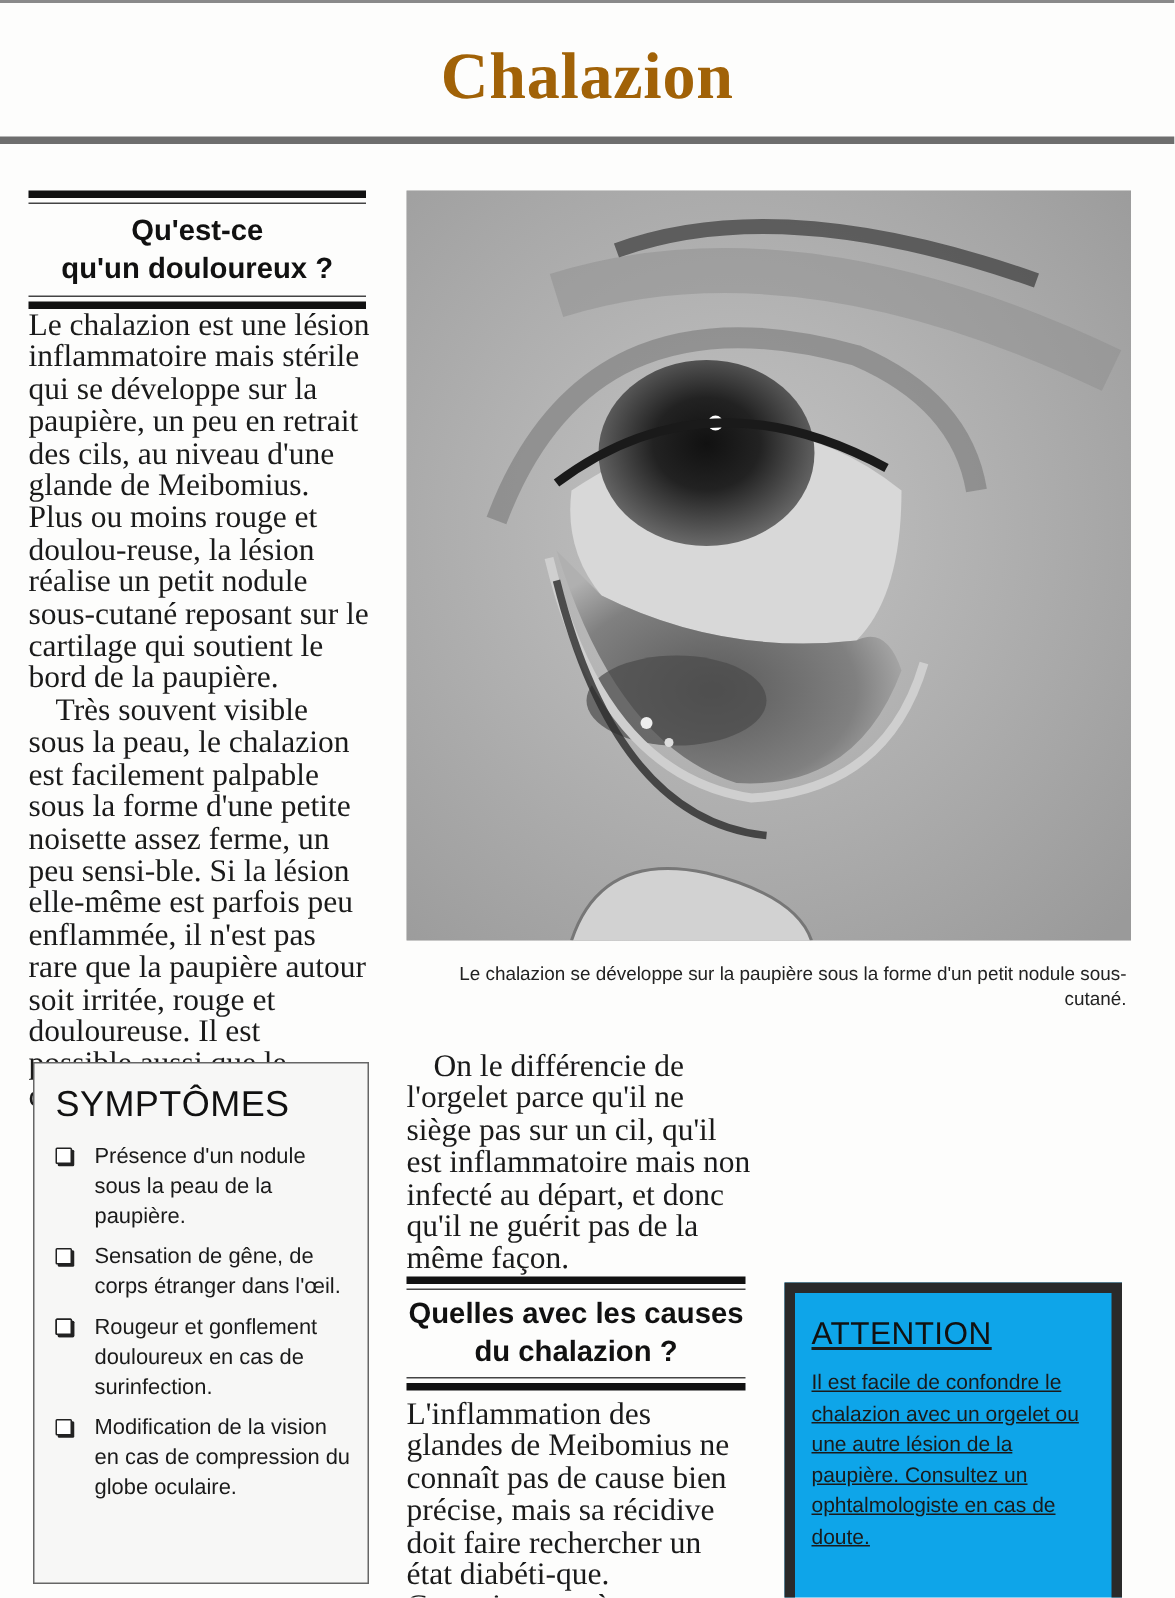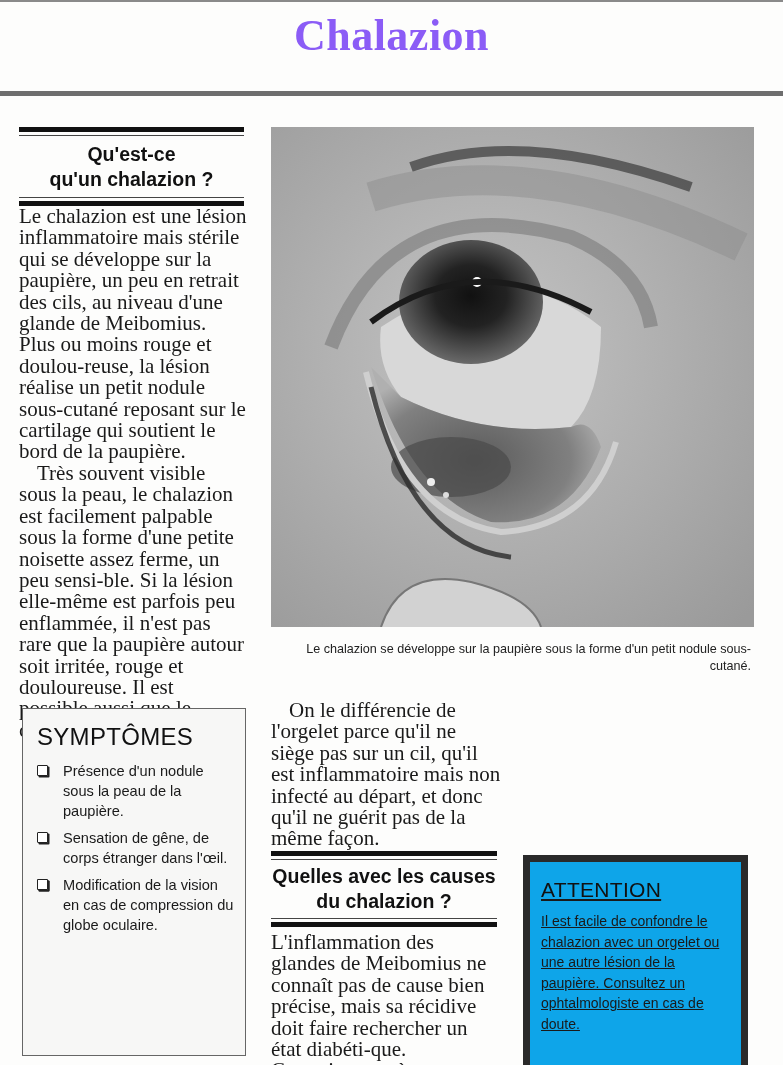--- a/index.html
+++ b/index.html
@@ -1,21 +1,21 @@
 <!DOCTYPE html>
 <html><head>
 <meta charset="utf-8">
 <style>
   * { box-sizing: border-box; margin: 0; padding: 0; }
   html, body { width: 783px; height: 1065px; background: #fdfdfc; overflow: hidden; }
   body { position: relative; font-family: "Liberation Serif", serif; color: #1a1a1a; }
 
   .top-hairline { position: absolute; left: 0; top: 0; width: 783px; height: 2px; background: #8a8a8a; }
-  .title { position: absolute; left: 0; top: 10px; width: 783px; text-align: center;
-           font-family: "Liberation Serif", serif; font-size: 44px; font-weight: bold; letter-spacing: 0.5px; color: #8b5cf6; }
+  .title { position: absolute; left: 0; top: 25px; width: 783px; text-align: center;
+           font-family: "Liberation Serif", serif; font-size: 44px; font-weight: bold; letter-spacing: 0.5px; color: #a16207; }
   .title-rule { position: absolute; left: 0; top: 91px; width: 783px; height: 5px; background: #6e6e6e; }
 
   .sec-head { position: absolute; }
   .sec-head .rule-thick { height: 5px; background: #111; }
   .sec-head .rule-thin { height: 1px; background: #444; margin-top: 3px; }
   .sec-head .rule-thin.b { margin-top: 0; margin-bottom: 3px; }
   .sec-head h2 { font-family: "Liberation Sans", sans-serif; font-weight: bold; font-size: 19.5px;
                  line-height: 25px; text-align: center; color: #111; padding: 6px 0 5px; }
 
   .body-text { position: absolute; font-family: "Liberation Serif", serif; font-size: 21px; line-height: 21.4px; color: #1a1a1a; }
@@ -48,21 +48,21 @@
 
 <div class="top-hairline"></div>
 <h1 class="title">Chalazion</h1>
 <div class="title-rule"></div>
 
 <div class="sec-head" style="left:19px; top:127px; width:225px;">
   <div class="rule-thick"></div>
   <div class="rule-thin"></div>
   <h2>
     <span>Qu'est-ce</span><br>
-    <span>qu'un chalazion ?</span>
+    <span>qu'un douloureux ?</span>
   </h2>
   <div class="rule-thin b"></div>
   <div class="rule-thick"></div>
 </div>
 
 <div class="body-text" style="left:19px; top:206px; width:228px;">
   <p>Le chalazion est une lésion inflammatoire mais stérile qui se développe sur la paupière, un peu en retrait des cils, au niveau d'une glande de Meibomius. Plus ou moins rouge et doulou-reuse, la lésion réalise un petit nodule sous-cutané reposant sur le cartilage qui soutient le bord de la paupière.</p>
   <p class="indent">Très souvent visible sous la peau, le chalazion est facilement palpable sous la forme d'une petite noisette assez ferme, un peu sensi-ble. Si la lésion elle-même est parfois peu enflammée, il n'est pas rare que la paupière autour soit irritée, rouge et douloureuse. Il est possible aussi que le chalazion soit surinfecté.</p>
 </div>
 
@@ -113,20 +113,21 @@
 </div>
 
 <div class="caption">Le chalazion se développe sur la paupière sous la forme d'un petit nodule sous-cutané.</div>
 
 <div class="symptoms">
   <h3>SYMPTÔMES</h3>
   <ul>
     <li><span class="checkbox"></span><span>Présence d'un nodule sous la peau de la paupière.</span></li>
     <li><span class="checkbox"></span><span>Sensation de gêne, de corps étranger dans l'œil.</span></li>
     <li><span class="checkbox"></span></li>
+    <li><span class="checkbox"></span><span>Rougeur et gonflement douloureux en cas de surinfection.</span></li>
     <li><span class="checkbox"></span><span>Modification de la vision en cas de compression du globe oculaire.</span></li>
   </ul>
 </div>
 
 <div class="body-text" style="left:271px; top:700px; width:230px;">
   <p class="indent">On le différencie de l'orgelet parce qu'il ne siège pas sur un cil, qu'il est inflammatoire mais non infecté au départ, et donc qu'il ne guérit pas de la même façon.</p>
 </div>
 
 <div class="sec-head" style="left:271px; top:851px; width:226px;">
   <div class="rule-thick"></div>

